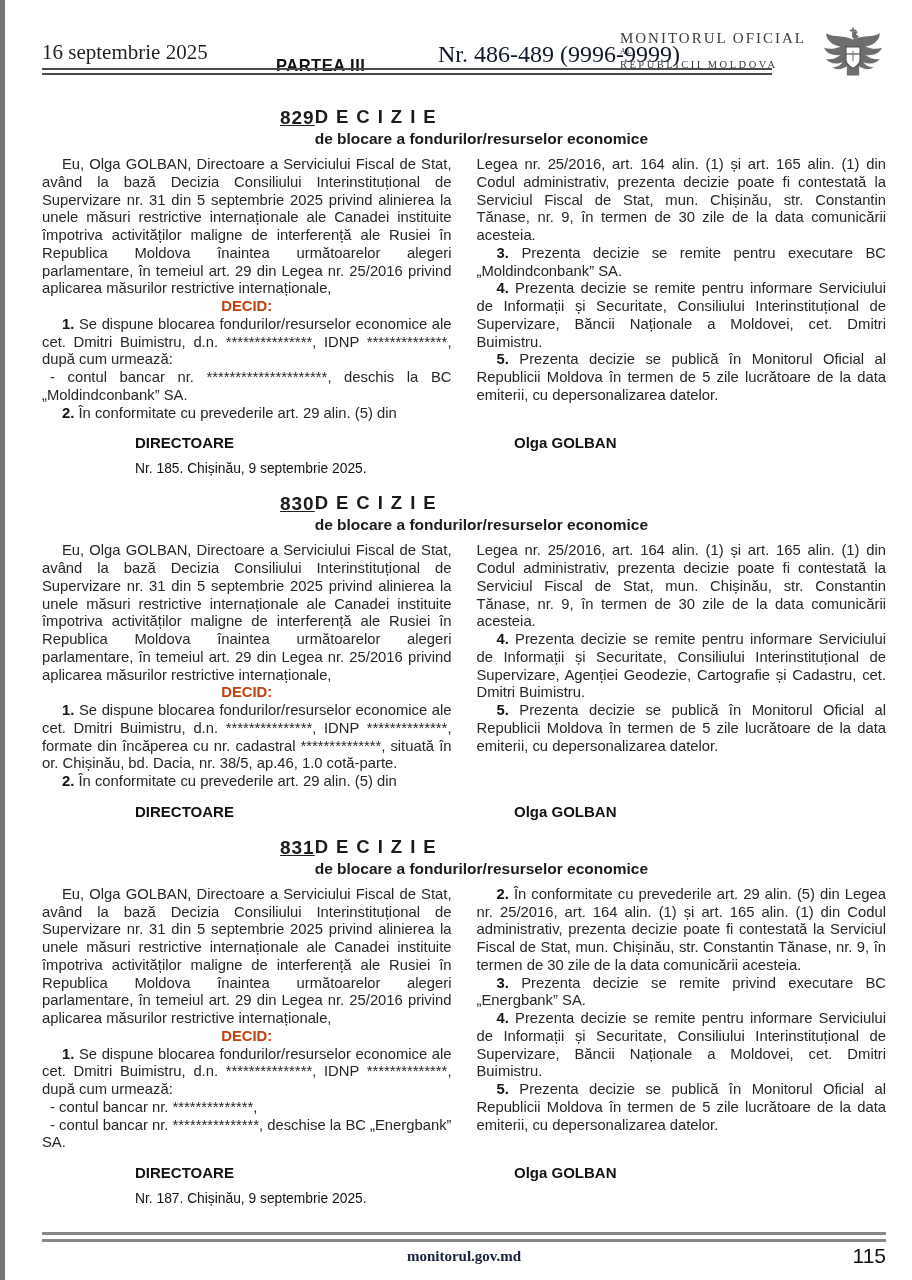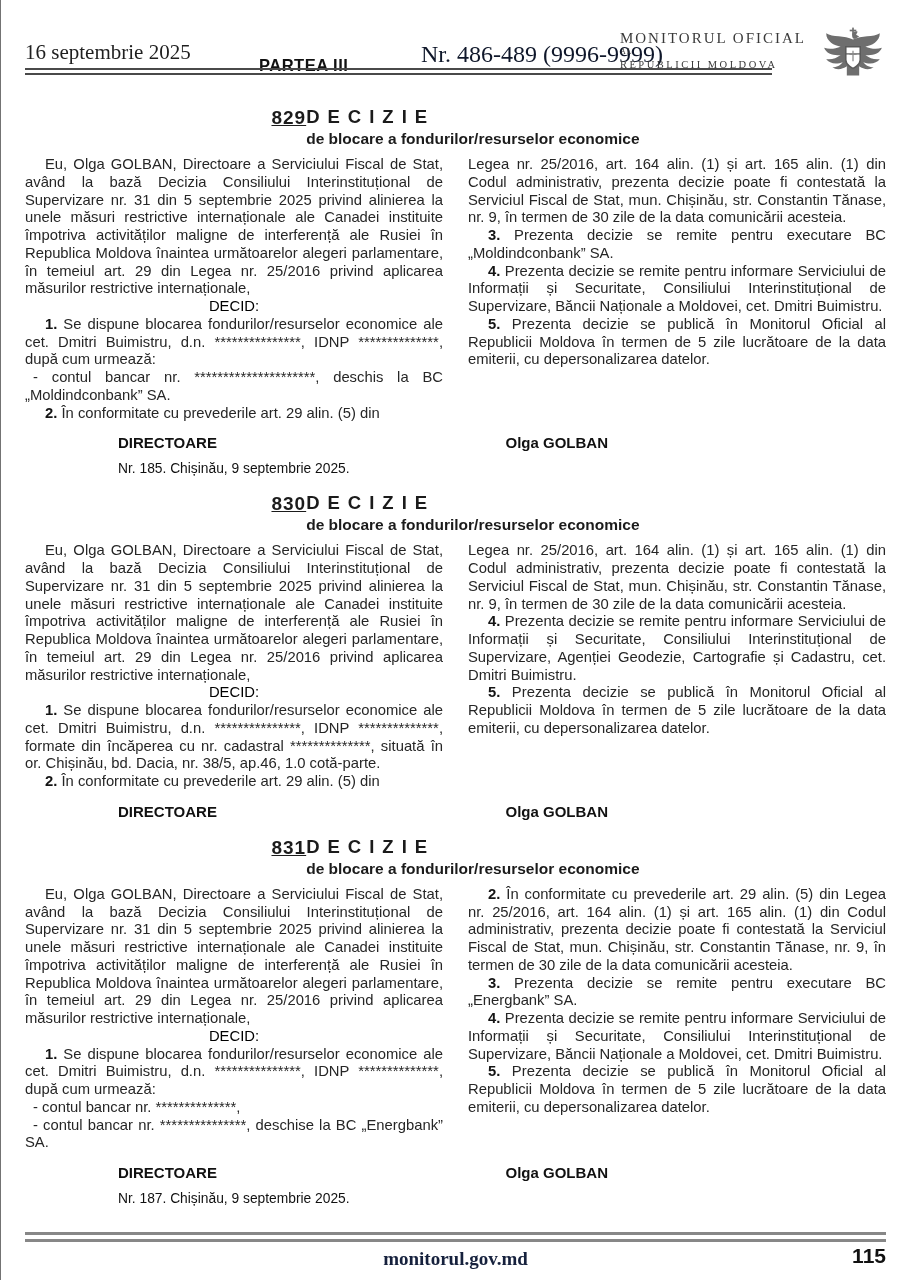--- a/index.html
+++ b/index.html
@@ -1,20 +1,20 @@
 <!DOCTYPE html>
 <html><head>
 <meta charset="utf-8">
 <style>
   html,body{margin:0;padding:0;background:#ffffff;}
   .page{
     width:912px;height:1280px;box-sizing:border-box;
-    padding:28px 26px 0 24px;
+    padding:28px 26px 0 37px;
     background:#fff;
-    border-left:1px solid #737373;
+    border-left:5px solid #737373;
     display:flex;flex-direction:column;
     font-family:"Liberation Sans",sans-serif;
     color:#262626;overflow:hidden;position:relative;
   }
   
   .header{position:relative;height:74px;flex:none;}
   .h-date{position:absolute;left:0;top:12px;font-family:"Liberation Serif",serif;font-size:21px;color:#1f1f1f;}
   .h-part{position:absolute;left:234px;top:28px;font-weight:bold;font-size:16.5px;letter-spacing:.5px;color:#111;text-align:center;}
   .h-issue{position:absolute;left:396px;top:13px;font-family:Liberation Serif, serif;font-size:24px;color:#0f172a;}
   .h-rule{position:absolute;left:0;right:114px;top:40px;height:3px;
@@ -31,36 +31,36 @@
   .d-head{display:flex;justify-content:center;align-items:flex-start;margin-bottom:8px;}
   .d-num{font-weight:bold;font-size:19px;color:#1b1b1b;text-decoration:underline;letter-spacing:1px;padding-top:1px;}
   .d-titles{text-align:left;}
   .d-title{font-weight:bold;font-size:18.5px;letter-spacing:8px;color:#1b1b1b;}
   .d-sub{font-weight:bold;font-size:15.5px;color:#1b1b1b;margin-top:2px;}
   .cols{display:flex;gap:25px;}
   .col{flex:1;font-size:14.8px;line-height:1.2;text-align:justify;}
   .col p{margin:0;}
   .ind{text-indent:20px;}
   .dash{text-indent:8px;}
-  .decid{text-align:center;font-weight:normal;text-indent:0;color:#000000;}
+  .decid{text-align:center;font-weight:bold;text-indent:0;color:#c2410c;}
   .col b{color:#141414;}
   
   .sig{display:flex;margin:12px 0 2px;}
   .sig-left{width:50%;box-sizing:border-box;padding-left:93px;}
   .sig-right{width:50%;box-sizing:border-box;padding-left:50px;}
   .sig-role{font-weight:bold;font-size:15px;color:#111;}
   .sig-ref{font-weight:normal;font-size:13.8px;color:#111;margin-top:10px;}
   .sig-name{font-weight:bold;font-size:15px;color:#111;}
   
   .footer{margin-top:auto;flex:none;padding-bottom:6px;}
   .f-rule{height:4px;border-top:3px solid #878787;border-bottom:3px solid #878787;}
   .f-row{position:relative;padding-top:6px;height:26px;}
   .f-site{position:absolute;left:0;right:0;text-align:center;
-    font-family:"Liberation Serif",serif;font-weight:bold;font-size:19px;color:#16213d;text-decoration:none;}
-  .f-page{position:absolute;right:0;top:2px;font-weight:bold;font-size:21px;color:#111;}
+    font-family:"Liberation Serif",serif;font-weight:bold;font-size:15px;color:#16213d;text-decoration:none;}
+  .f-page{position:absolute;right:0;top:2px;font-weight:normal;font-size:21px;color:#111;}
 </style>
 </head>
 <body>
 
 <div class="page">
 
   <div class="header">
     <span class="h-date">16 septembrie 2025</span>
     <span class="h-part">PARTEA III</span>
     <span class="h-issue">Nr. 486-489 (9996-9999)</span>
@@ -161,21 +161,21 @@
     <div class="cols">
       <div class="col">
         <p class="ind">Eu, Olga GOLBAN, Directoare a Serviciului Fiscal de Stat, având la bază Decizia Consiliului Interinstituțional de Supervizare nr. 31 din 5 septembrie 2025 privind alinierea la unele măsuri restrictive internaționale ale Canadei instituite împotriva activităților maligne de interferență ale Rusiei în Republica Moldova înaintea următoarelor alegeri parlamentare, în temeiul art. 29 din Legea nr. 25/2016 privind aplicarea măsurilor restrictive internaționale,</p>
         <p class="decid">DECID:</p>
         <p class="ind"><b>1.</b> <span>Se dispune blocarea fondurilor/resurselor economice ale cet. Dmitri Buimistru, d.n. ***************, IDNP **************, după cum urmează:</span></p>
         <p class="dash">- contul bancar nr. **************,</p>
         <p class="dash">- contul bancar nr. ***************, deschise la BC „Energbank” SA.</p>
       </div>
       <div class="col">
         <p class="ind"><b>2.</b> <span>În conformitate cu prevederile art. 29 alin. (5) din Legea nr. 25/2016, art. 164 alin. (1) și art. 165 alin. (1) din Codul administrativ, prezenta decizie poate fi contestată la Serviciul Fiscal de Stat, mun. Chișinău, str. Constantin Tănase, nr. 9, în termen de 30 zile de la data comunicării acesteia.</span></p>
-        <p class="ind"><b>3.</b> <span>Prezenta decizie se remite pentru executare BC „Energbank” SA.</span></p>
+        <p class="ind"><b>3.</b> <span>Prezenta decizie se remite privind executare BC „Energbank” SA.</span></p>
         <p class="ind"><b>4.</b> <span>Prezenta decizie se remite pentru informare Serviciului de Informații și Securitate, Consiliului Interinstituțional de Supervizare, Băncii Naționale a Moldovei, cet. Dmitri Buimistru.</span></p>
         <p class="ind"><b>5.</b> <span>Prezenta decizie se publică în Monitorul Oficial al Republicii Moldova în termen de 5 zile lucrătoare de la data emiterii, cu depersonalizarea datelor.</span></p>
       </div>
     </div>
     <div class="sig">
       <div class="sig-left">
         <div class="sig-role">DIRECTOARE</div>
         <div class="sig-ref">Nr. 187. Chișinău, 9 septembrie 2025.</div>
       </div>
       <div class="sig-right">

